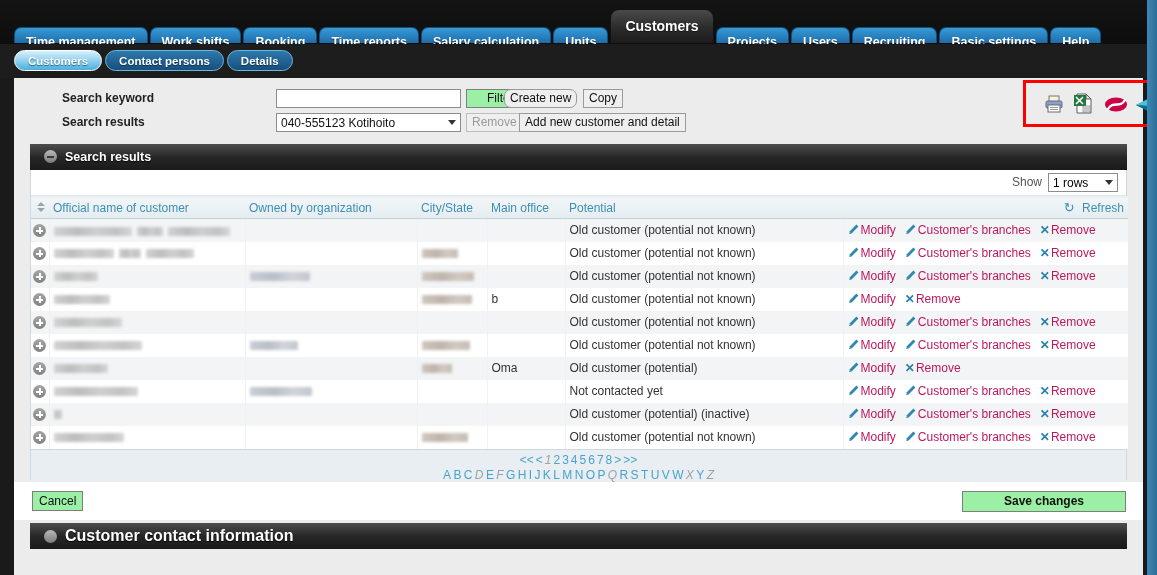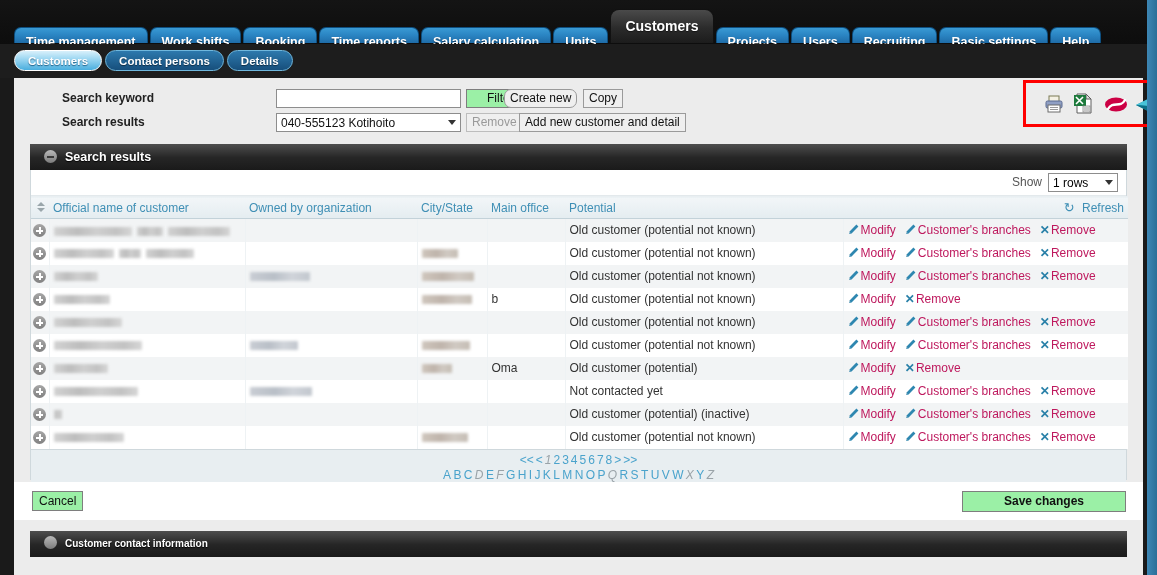--- a/index.html
+++ b/index.html
@@ -262,23 +262,22 @@
   .pgl { color:#4aa3cc; text-decoration:none; margin:0 1px; cursor:pointer; }
   .pgl.off { color:#9aa3a8; font-style:italic; cursor:default; }
   .pager .alpha .pgl { margin:0 1.2px; }
 
   
   .footerarea { position:absolute; background:#ffffff; }
 
   .bottomhdr {
     position:absolute;
     background:linear-gradient(#4e4e4e 0%, #262626 52%, #1a1a1a 100%);
-    color:#fff; font-weight:bold; font-size:10px; line-height:26px;
+    color:#fff; font-weight:bold; font-size:16px; line-height:26px;
     text-shadow:0 1px 1px #000;
-    margin-top:8px;
   }
   .rightstrip {
     position:absolute; right:0; top:0; width:10px; height:100%;
     background:linear-gradient(90deg,#3d87b5,#2c6f98);
   }
 </style>
 </head>
 <body>
 
 <div class="app">

